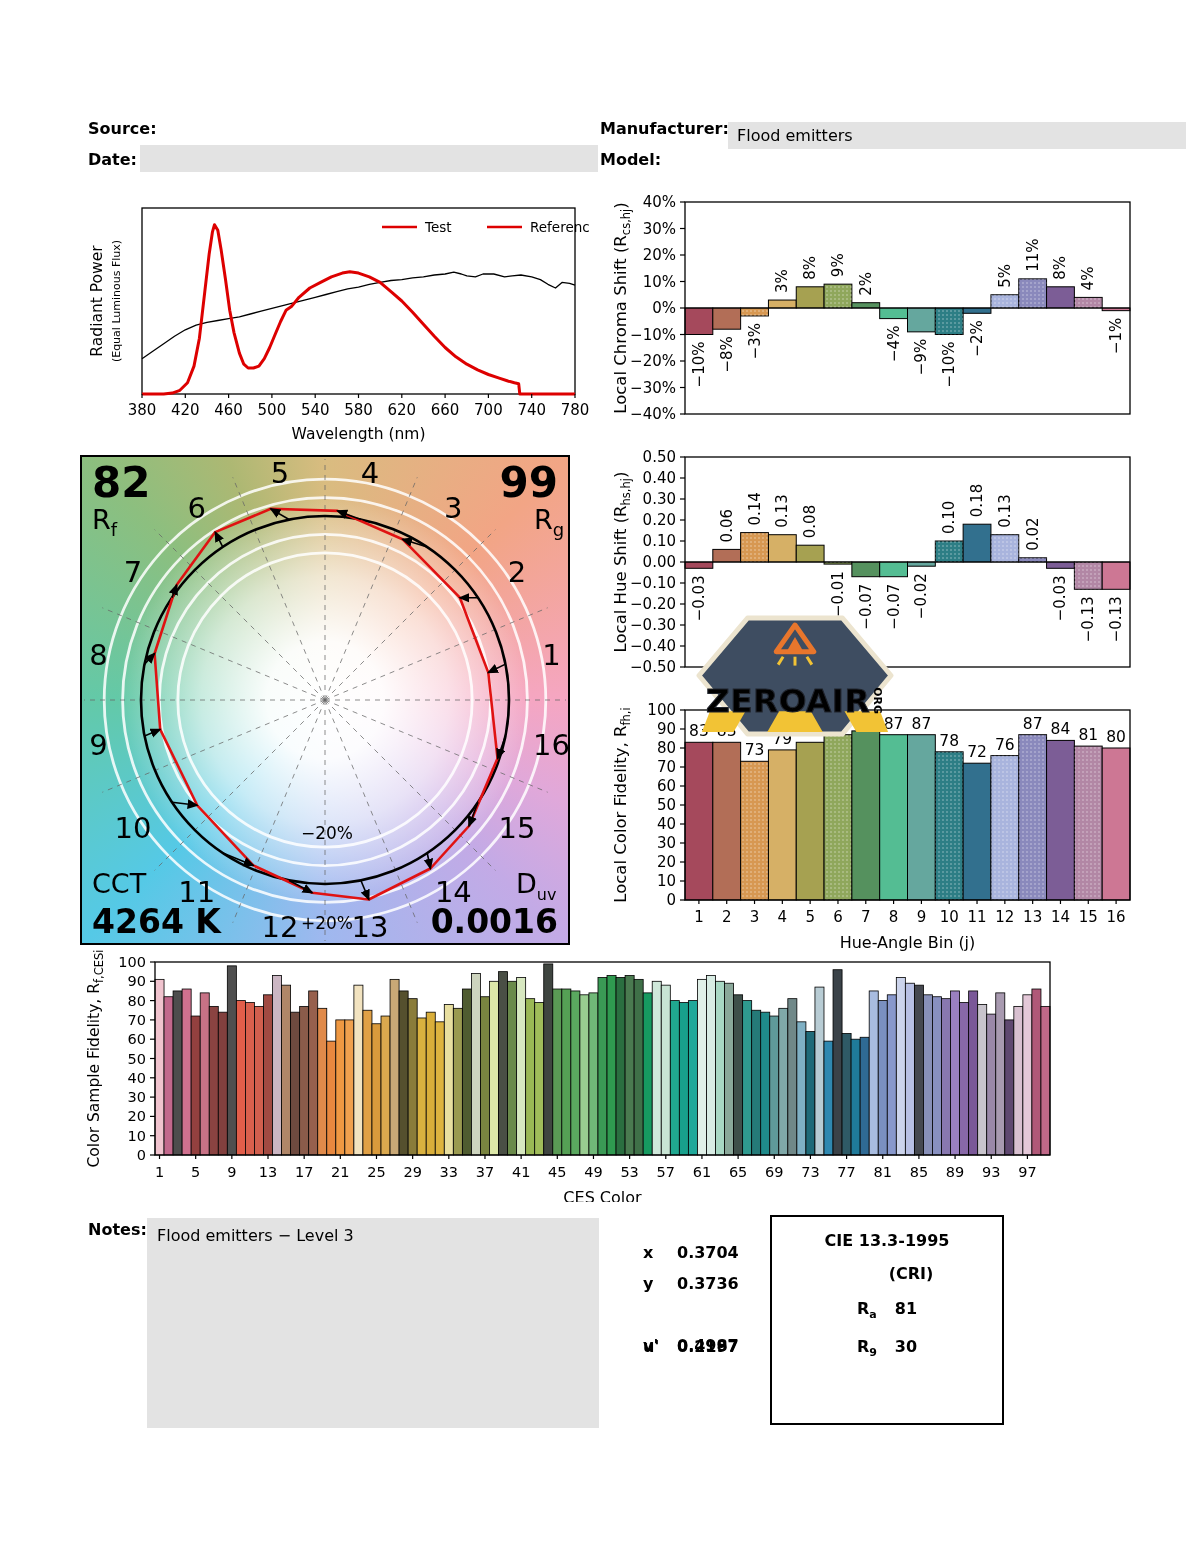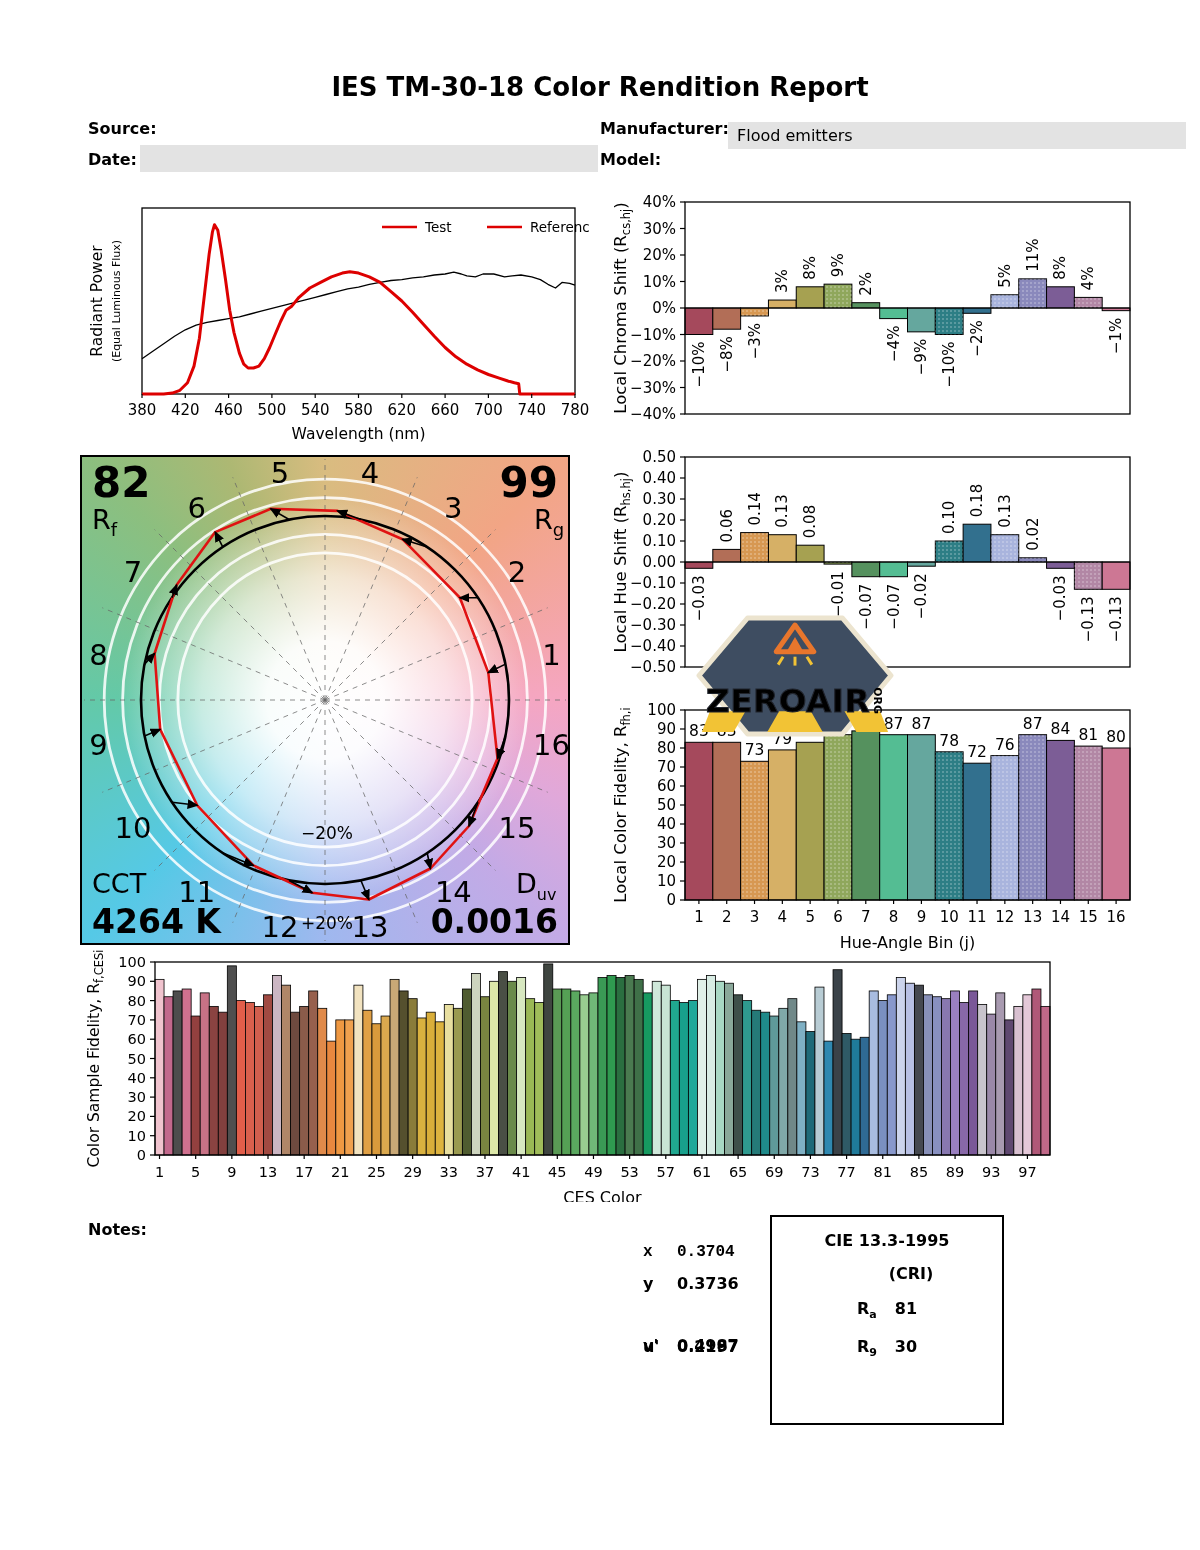--- a/index.html
+++ b/index.html
@@ -27,21 +27,20 @@
   .cie-row sub{font-size:11px;}
   .cie-row .v{display:inline-block;margin-left:18px;}
   #footer-note{top:1432px;left:0;width:1200px;text-align:center;font-size:16.5px;font-weight:bold;}
   #zeroair-logo{left:696px;top:614px;width:198px;height:124px;z-index:5;}
 </style>
 </head>
 <body>
 
 <div class="page">
 
-  <div id="report-title" class="abs">IES TM-30-18 Color Rendition Report</div>
 
   <div class="abs hlabel" style="left:88px;top:119px;">Source:</div>
   <div class="abs hlabel" style="left:600px;top:119px;">Manufacturer:</div>
   <div class="abs hbox" style="left:728px;top:114px;width:458px;margin-top:8px;">Flood emitters</div>
   <div class="abs hlabel" style="left:88px;top:150px;">Date:</div>
   <div class="abs hbox" style="left:140px;top:145px;width:458px;"></div>
   <div class="abs hlabel" style="left:600px;top:150px;">Model:</div>
 
   <svg id="spd-svg" class="abs" style="left:85px;top:195px;" width="505" height="255">
       <rect x="57" y="13" width="433" height="186" fill="none" stroke="#000" stroke-width="1.3"></rect>
@@ -587,22 +586,25 @@
     <g fill="#f2c335">
       <polygon points="14,98 50,98 38,119 6,119"></polygon>
       <polygon points="84,98 116,98 128,119 72,119"></polygon>
       <polygon points="150,98 186,98 194,119 162,119"></polygon>
     </g>
     <text x="93" y="99" text-anchor="middle" font-size="33" font-weight="bold" fill="#e8762c" stroke="#20242c" stroke-width="1.1" letter-spacing="0.5">ZEROAIR</text>
     <text x="180" y="74" font-size="11" font-weight="bold" fill="#e8762c" transform="rotate(90 180 74)">ORG</text>
   </svg>
 
   <div id="notes-label" class="abs">Notes:</div>
-
-  <div class="abs chrom-row" style="top:1243px;font-family:Liberation Mono, monospace;">
+  <div id="notes-box" class="abs">
+    <div id="notes-text">Flood emitters − Level 3</div>
+  </div>
+
+  <div class="abs chrom-row" style="top:1243px;">
     <span class="sym">x</span><span>0.3704</span>
   </div>
   <div class="abs chrom-row" style="top:1274px;">
     <span class="sym">y</span><span>0.3736</span>
   </div>
   <div class="abs chrom-row" style="top:1305px;margin-top:32px;">
     <span class="sym">u'</span><span>0.2197</span>
   </div>
   <div class="abs chrom-row" style="top:1336px;">
     <span class="sym">v'</span><span>0.4987</span>

